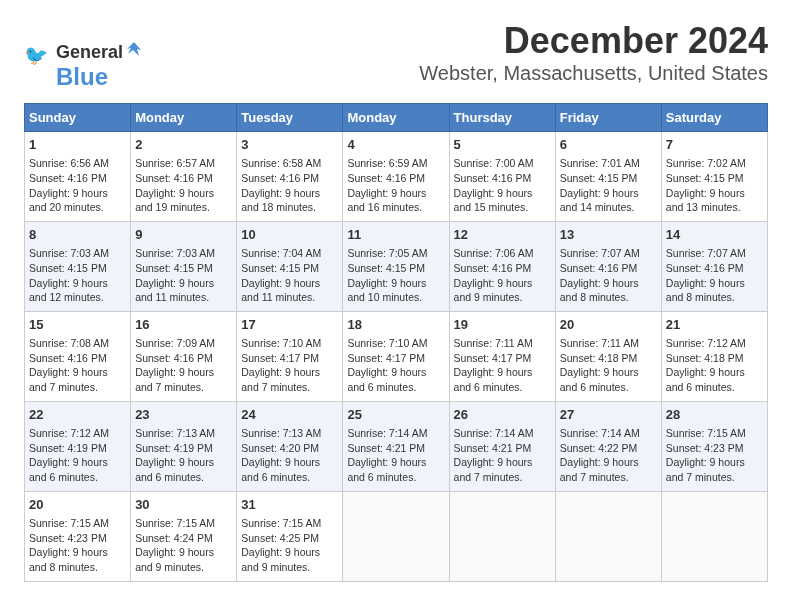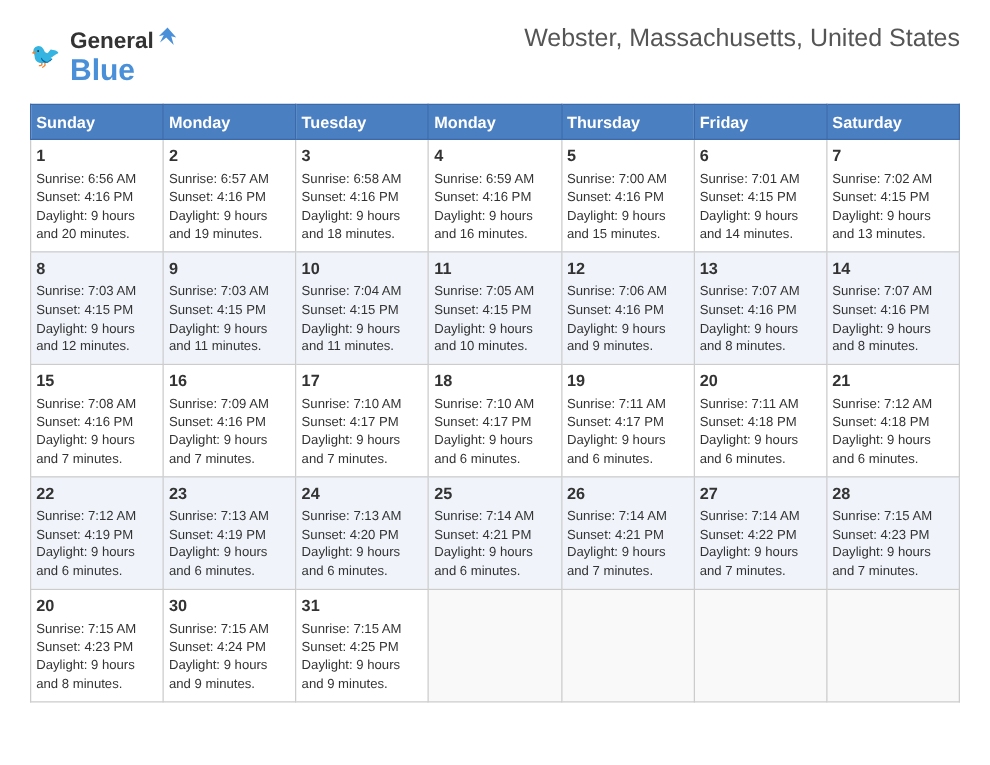--- a/index.html
+++ b/index.html
@@ -88,30 +88,31 @@
   </style>
 </head>
 <body>
 
 <div class="header-area">
   <div class="logo">
     <svg class="logo-bird" viewBox="0 0 40 40">
       <text y="28" font-size="28">🐦</text>
     </svg>
     <div>
-      <div style="display:flex; align-items:baseline; gap:0;">
+      <div style="display:flex; align-items:baseline; gap:0;margin-top:20px;">
         <span class="logo-text-general">General</span>
         <svg width="18" height="18" viewBox="0 0 18 18" style="margin:0 2px;">
           <polygon points="9,2 16,10 12,9 14,16 8,10 3,14 6,8 2,9" fill="#4a90d9"></polygon>
         </svg>
       </div>
       <div><span class="logo-text-blue">Blue</span></div>
     </div>
   </div>
   <div class="title-area">
+    <div class="main-title">December 2024</div>
     <div class="subtitle">Webster, Massachusetts, United States</div>
   </div>
 </div>
 
 <table class="calendar-table">
   <thead>
     <tr>
     <th>Sunday</th>
         <th>Monday</th>
         <th>Tuesday</th>

